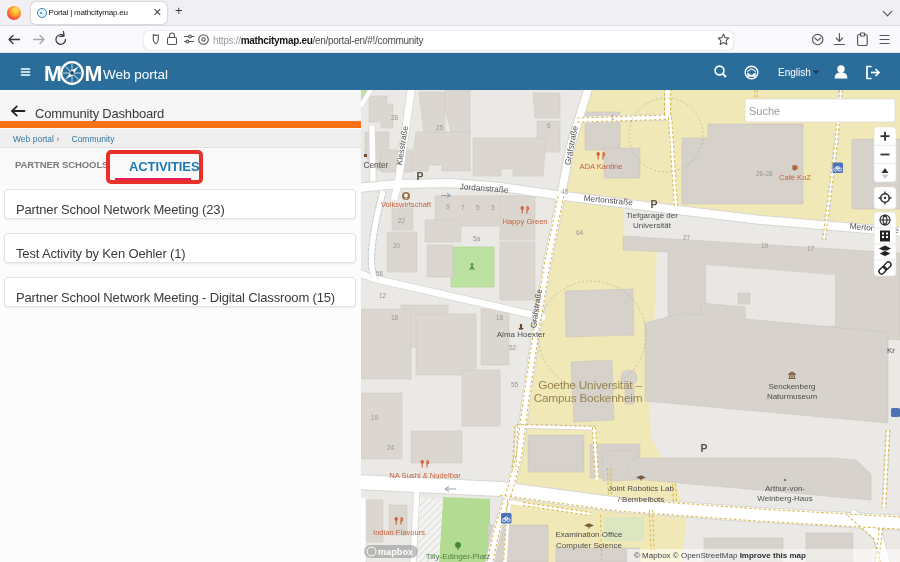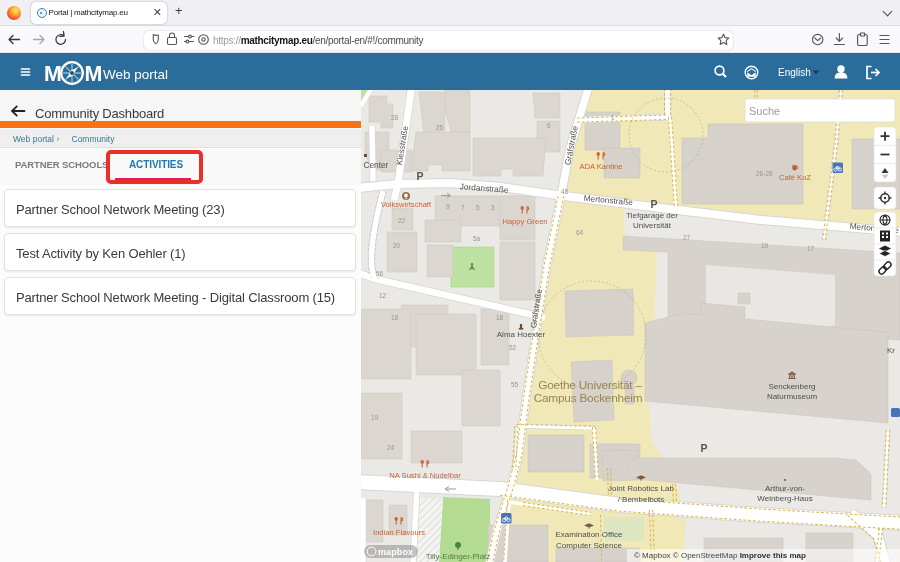--- a/index.html
+++ b/index.html
@@ -29,23 +29,23 @@
 
   
   #panel { position:absolute; left:0; top:90px; width:361px; height:472px; background:#fcfcfc; }
   #phead { position:absolute; left:0; top:0; width:361px; height:38px; background:#f6f6f6; border-bottom:7px solid #f97316; }
   
   #phead .title { position:absolute; left:35px; top:16px; font-size:13px; letter-spacing:-0.2px; color:#3b3b3b; }
   #crumbs { position:absolute; left:0; top:39px; width:361px; height:19px; background:#efeff0; border-bottom:1px solid #e0e0e0; font-size:8.5px; color:#33779f; }
   #crumbs span { position:absolute; top:5px; }
   #tabsrow { position:absolute; left:0; top:59px; width:361px; height:36px; background:#f9f9f9; }
   #tabsrow .t1 { position:absolute; left:15px; top:10px; font-size:9.5px; letter-spacing:-0.1px; color:#7a7a7a; font-weight:bold; }
-  #tabsrow .t2 { position:absolute; left:129px; top:10px; font-size:10px; letter-spacing:-0.1px; color:#1d79b4; font-weight:bold; }
+  #tabsrow .t2 { position:absolute; left:129px; top:10px; font-size:13px; letter-spacing:-0.1px; color:#1d79b4; font-weight:bold; }
   #inkbar { position:absolute; left:115px; top:29.4px; width:76px; height:2px; background:#e7195f; }
-  .card { position:absolute; left:4px; width:352px; height:38px; background:#fff; border:1px solid #e3e3e3; border-radius:4px;
+  .card { position:absolute; left:4px; width:352px; height:30px; background:#fff; border:1px solid #e3e3e3; border-radius:4px;
           box-shadow:0 1px 2px rgba(0,0,0,.08); }
   .card span { position:absolute; left:11px; top:12px; font-size:13px; letter-spacing:-0.15px; color:#3a3a3a; white-space:nowrap; }
   #redbox { position:absolute; left:106px; top:149.5px; width:97px; height:34.5px; border:4.5px solid #e73128; border-radius:5px; z-index:50; }
 
   
   #map { position:absolute; left:361px; top:90px; width:539px; height:472px; }
 </style>
 </head>
 <body>
 <div id="stage">

